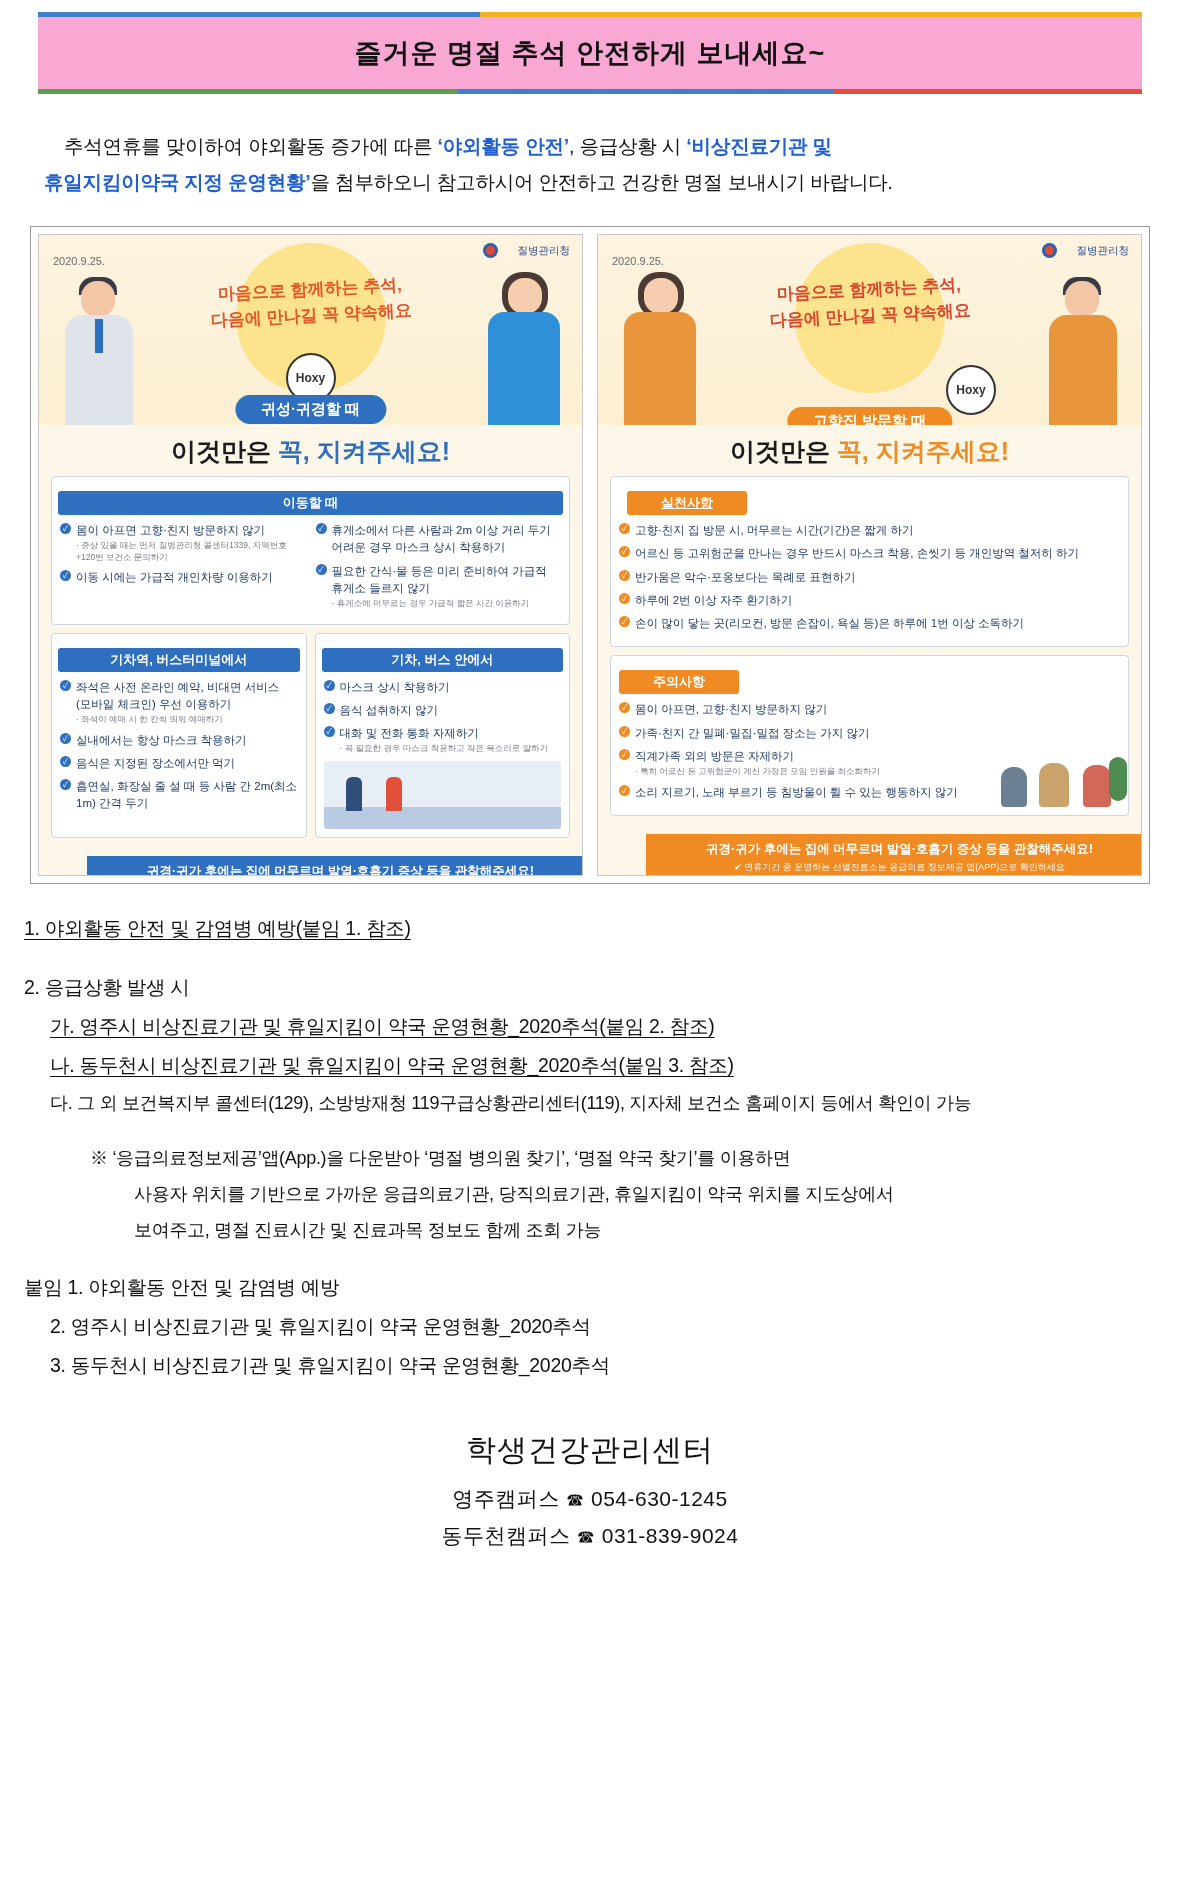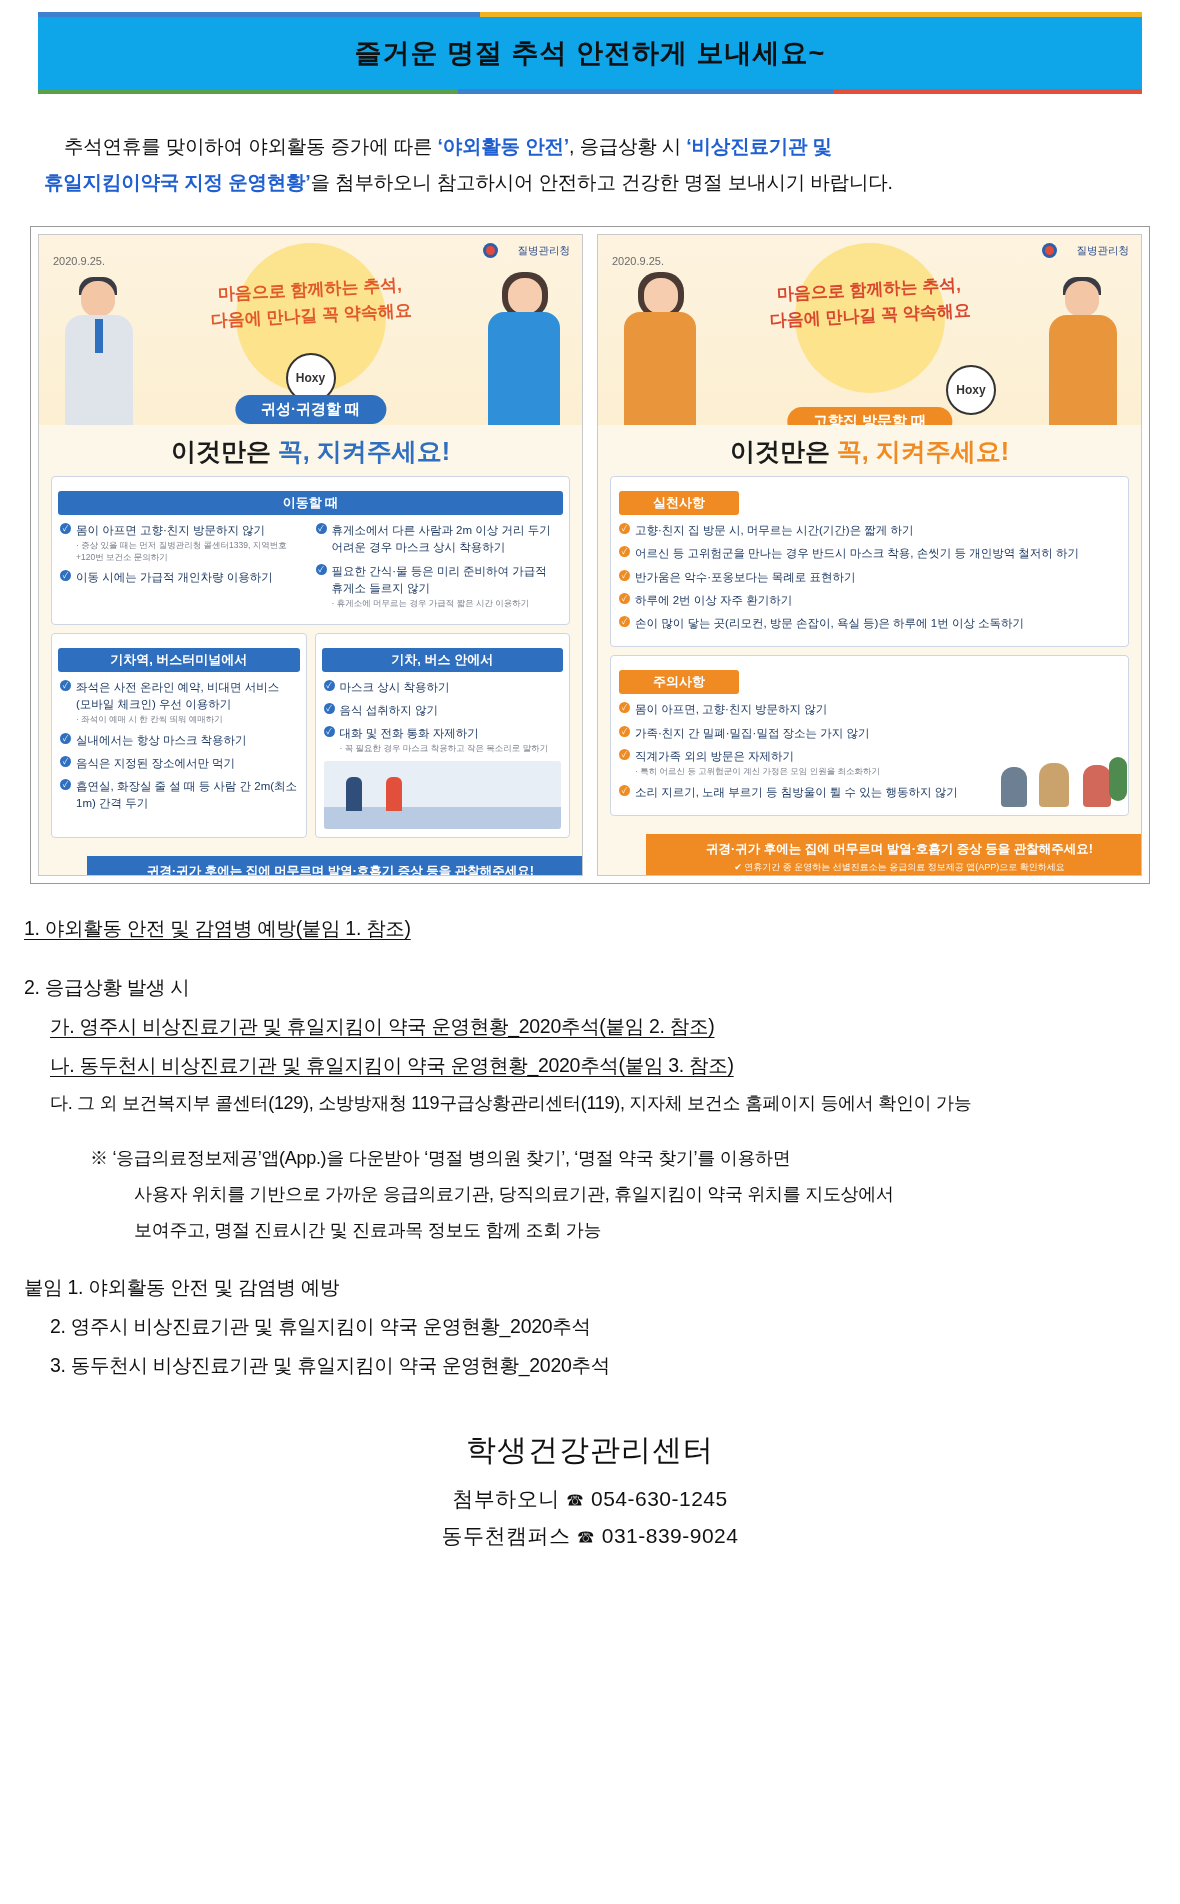--- a/index.html
+++ b/index.html
@@ -18,21 +18,21 @@
     width: 1180px;
     min-height: 1904px;
     box-sizing: border-box;
     padding: 0 0 24px 0;
   }
 
   
   .header-wrap {
     position: relative;
     margin: 12px 38px 0 38px;
-    background: #0ea5e9;
+    background: #f9a8d4;
     border-top: 5px solid #2f66b5;
     border-bottom: 5px solid #0c4a6e;
     height: 72px;
   }
   .header-wrap::before {
     content: "";
     position: absolute;
     left: 0; right: 0; top: -5px;
     height: 5px;
     background: linear-gradient(to right, #3f7fd0 0%, #3f7fd0 40%, #f0b323 40%, #f0b323 100%);
@@ -468,21 +468,21 @@
         <div class="hoxy right">Hoxy</div>
         <div class="badge orange-b">고향집 방문할 때</div>
       </div>
 
       <div class="p-head">
         <span>이것만은 </span><span class="hl2">꼭, 지켜주세요!</span>
       </div>
 
       <div class="p-body">
         <div class="sec">
-          <div class="sec-title t-orange" style="width:120px;margin-left:0;">실천사항</div>
+          <div class="sec-title t-orange" style="width:120px;margin-left:8px;text-decoration:underline;">실천사항</div>
           <div class="li o"><span>고향·친지 집 방문 시, 머무르는 시간(기간)은 짧게 하기</span></div>
           <div class="li o"><span>어르신 등 고위험군을 만나는 경우 반드시 마스크 착용, 손씻기 등 개인방역 철저히 하기</span></div>
           <div class="li o"><span>반가움은 악수·포옹보다는 목례로 표현하기</span></div>
           <div class="li o"><span>하루에 2번 이상 자주 환기하기</span></div>
           <div class="li o"><span>손이 많이 닿는 곳(리모컨, 방문 손잡이, 욕실 등)은 하루에 1번 이상 소독하기</span></div>
         </div>
 
         <div class="sec">
           <div class="sec-title t-orange" style="width:120px;margin-left:0;">주의사항</div>
           <div class="li o"><span>몸이 아프면, 고향·친지 방문하지 않기</span></div>
@@ -520,21 +520,21 @@
     <div class="row lv3b small-note">보여주고, 명절 진료시간 및 진료과목 정보도 함께 조회 가능</div>
     <div class="gap"></div>
     <div class="row lv1">붙임 1. 야외활동 안전 및 감염병 예방</div>
     <div class="row lv2">2. 영주시 비상진료기관 및 휴일지킴이 약국 운영현황_2020추석</div>
     <div class="row lv2">3. 동두천시 비상진료기관 및 휴일지킴이 약국 운영현황_2020추석</div>
   </div>
 
   <div class="footer">
     <div class="center-name">학생건강관리센터</div>
     <div class="line">
-      <span>첨부하오니</span>
+      <span>영주캠퍼스</span>
       <span class="phone-icon">☎</span>
       <span>054-630-1245</span>
     </div>
     <div class="line">
       <span>동두천캠퍼스</span>
       <span class="phone-icon">☎</span>
       <span>031-839-9024</span>
     </div>
   </div>
 

